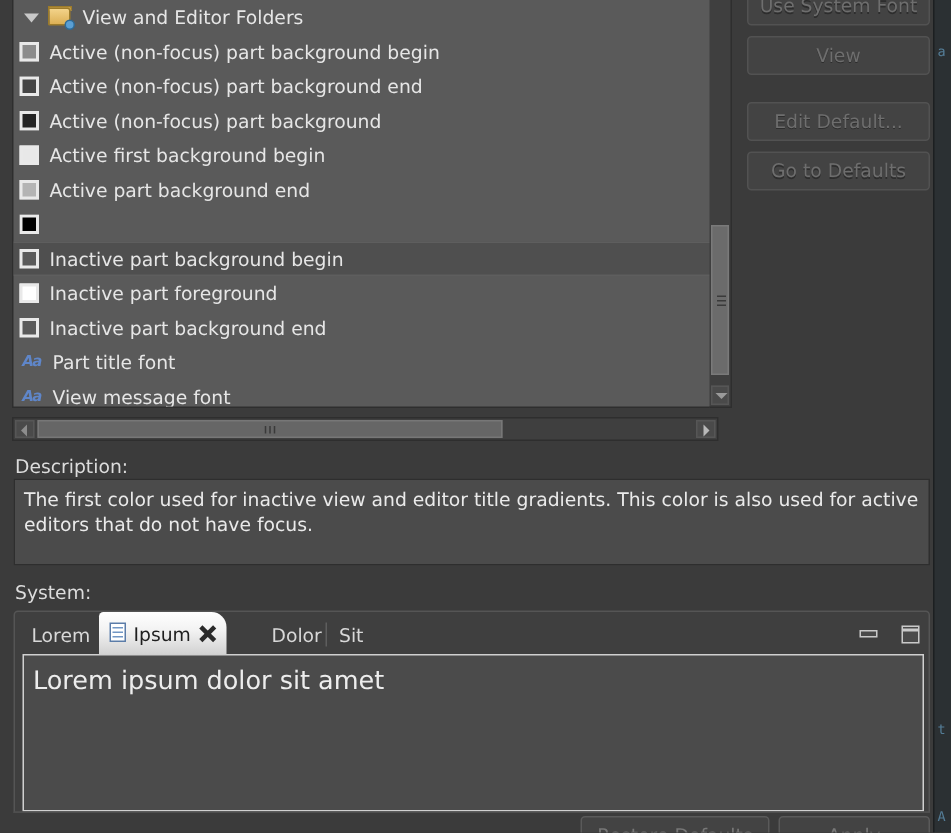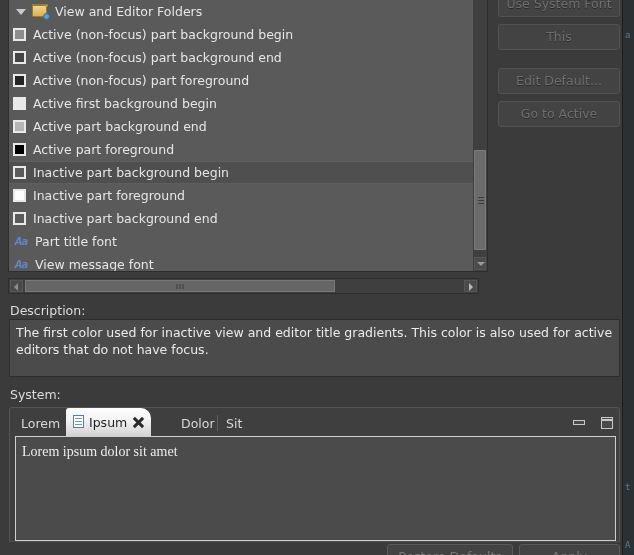--- a/index.html
+++ b/index.html
@@ -411,22 +411,21 @@
   }
   #edit-pencil {
     position: absolute;
     right: 7px; top: 7px;
     width: 12px; height: 12px;
   }
   #edit-pencil svg { display: block; }
   #preview-text {
     padding: 7px 6px;
     color: #ededed;
-    font-size: 14px;
-    font-family: Liberation Serif, serif;
+    font-size: 17px;
   }
 
   
   .bottom-btn {
     position: absolute;
     top: 544px;
     height: 26px;
     background: #434343;
     border: 1px solid #5a5a5a;
     border-radius: 3px;
@@ -474,36 +473,35 @@
         <span>Active (non-focus) part background begin</span>
       </div>
 
       <div class="tree-row child">
         <span class="swatch" style="background:#454545"></span>
         <span>Active (non-focus) part background end</span>
       </div>
 
       <div class="tree-row child">
         <span class="swatch" style="background:#242424"></span>
-        <span>Active (non-focus) part foreground</span>
+        <span>Active (non-focus) part background</span>
       </div>
 
       <div class="tree-row child">
         <span class="swatch" style="background:#e8e8e8"></span>
         <span>Active first background begin</span>
       </div>
 
       <div class="tree-row child">
         <span class="swatch" style="background:#b4b4b4"></span>
         <span>Active part background end</span>
       </div>
 
       <div class="tree-row child">
         <span class="swatch" style="background:#000000"></span>
-        <span>Active part foreground</span>
       </div>
 
       <div class="tree-row child selected">
         <span class="swatch" style="background:#5a5a5a"></span>
         <span>Inactive part background begin</span>
       </div>
 
       <div class="tree-row child">
         <span class="swatch" style="background:#ffffff"></span>
         <span>Inactive part foreground</span>
@@ -547,27 +545,27 @@
           <i></i>
         </span>
     </div>
     <div class="arrow right"></div>
   </div>
 
   <div class="side-btn" style="top:-9px">
     <span>Use System Font</span>
   </div>
   <div class="side-btn" style="top:24px">
-    <span>This</span>
+    <span>View</span>
   </div>
   <div class="side-btn" style="top:68px">
     <span>Edit Default...</span>
   </div>
   <div class="side-btn" style="top:101px">
-    <span>Go to Active</span>
+    <span>Go to Defaults</span>
   </div>
 
   <div id="desc-label">Description:</div>
   <div id="desc-box">The first color used for inactive view and editor title gradients.  This color is also used for active editors that do not have focus.</div>
 
   <div id="preview-label">System:</div>
 
   <div id="preview-panel">
     <div id="tabbar">
 

